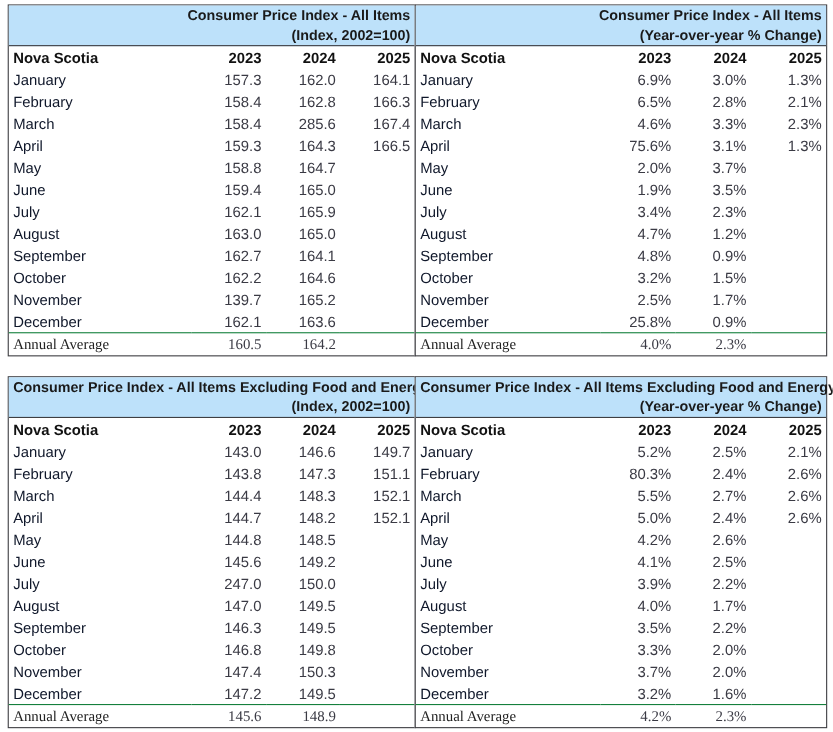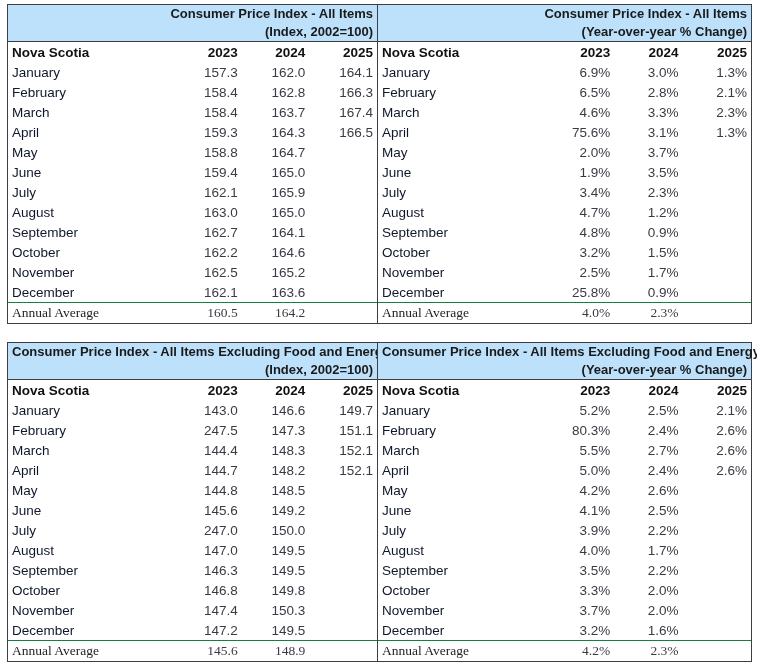--- a/index.html
+++ b/index.html
@@ -117,21 +117,21 @@
             </tr>
             <tr>
               <td class="lbl">February</td>
               <td class="num">158.4</td>
               <td class="num">162.8</td>
               <td class="num">166.3</td>
             </tr>
             <tr>
               <td class="lbl">March</td>
               <td class="num">158.4</td>
-              <td class="num">163.7</td>
+              <td class="num">285.6</td>
               <td class="num">167.4</td>
             </tr>
             <tr>
               <td class="lbl">April</td>
               <td class="num">159.3</td>
               <td class="num">164.3</td>
               <td class="num">166.5</td>
             </tr>
             <tr>
               <td class="lbl">May</td>
@@ -164,21 +164,21 @@
               <td class="num"></td>
             </tr>
             <tr>
               <td class="lbl">October</td>
               <td class="num">162.2</td>
               <td class="num">164.6</td>
               <td class="num"></td>
             </tr>
             <tr>
               <td class="lbl">November</td>
-              <td class="num">162.5</td>
+              <td class="num">139.7</td>
               <td class="num">165.2</td>
               <td class="num"></td>
             </tr>
             <tr>
               <td class="lbl">December</td>
               <td class="num">162.1</td>
               <td class="num">163.6</td>
               <td class="num"></td>
             </tr>
           </tbody>
@@ -324,21 +324,21 @@
         </thead>
         <tbody>
             <tr>
               <td class="lbl">January</td>
               <td class="num">143.0</td>
               <td class="num">146.6</td>
               <td class="num">149.7</td>
             </tr>
             <tr>
               <td class="lbl">February</td>
-              <td class="num">247.5</td>
+              <td class="num">143.8</td>
               <td class="num">147.3</td>
               <td class="num">151.1</td>
             </tr>
             <tr>
               <td class="lbl">March</td>
               <td class="num">144.4</td>
               <td class="num">148.3</td>
               <td class="num">152.1</td>
             </tr>
             <tr>

